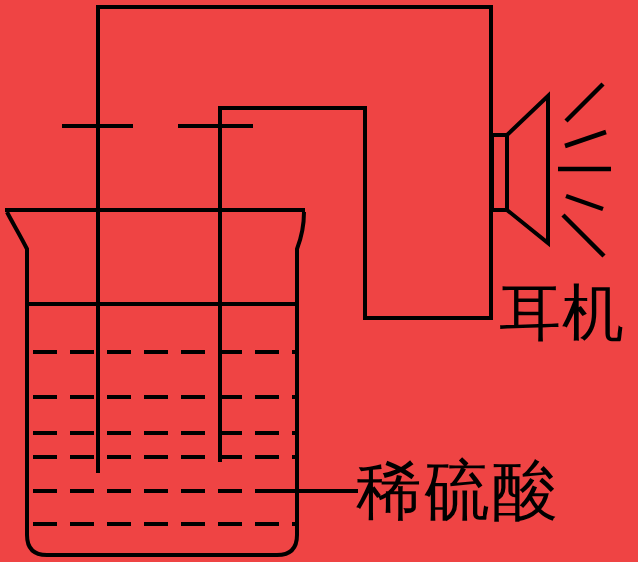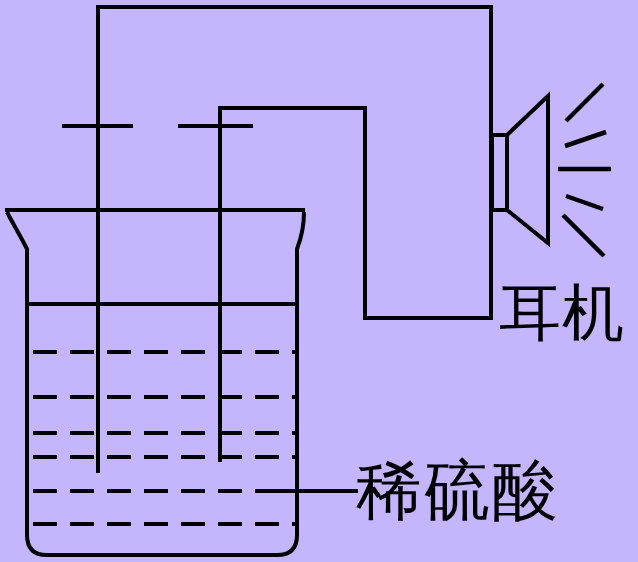--- a/index.html
+++ b/index.html
@@ -4,21 +4,21 @@
 <style>
   html, body {
     margin: 0;
     padding: 0;
     background: #ffffff;
   }
   .stage {
     position: relative;
     width: 638px;
     height: 562px;
-    background: #c4b5fd;
+    background: #ef4444;
     overflow: hidden;
     font-family: "Liberation Serif", "DejaVu Serif", serif;
   }
   svg { display: block; }
   .ink-stroke {
     stroke: #000000;
     fill: none;
     stroke-width: 4;
   }
   .ink-stroke-thick {

